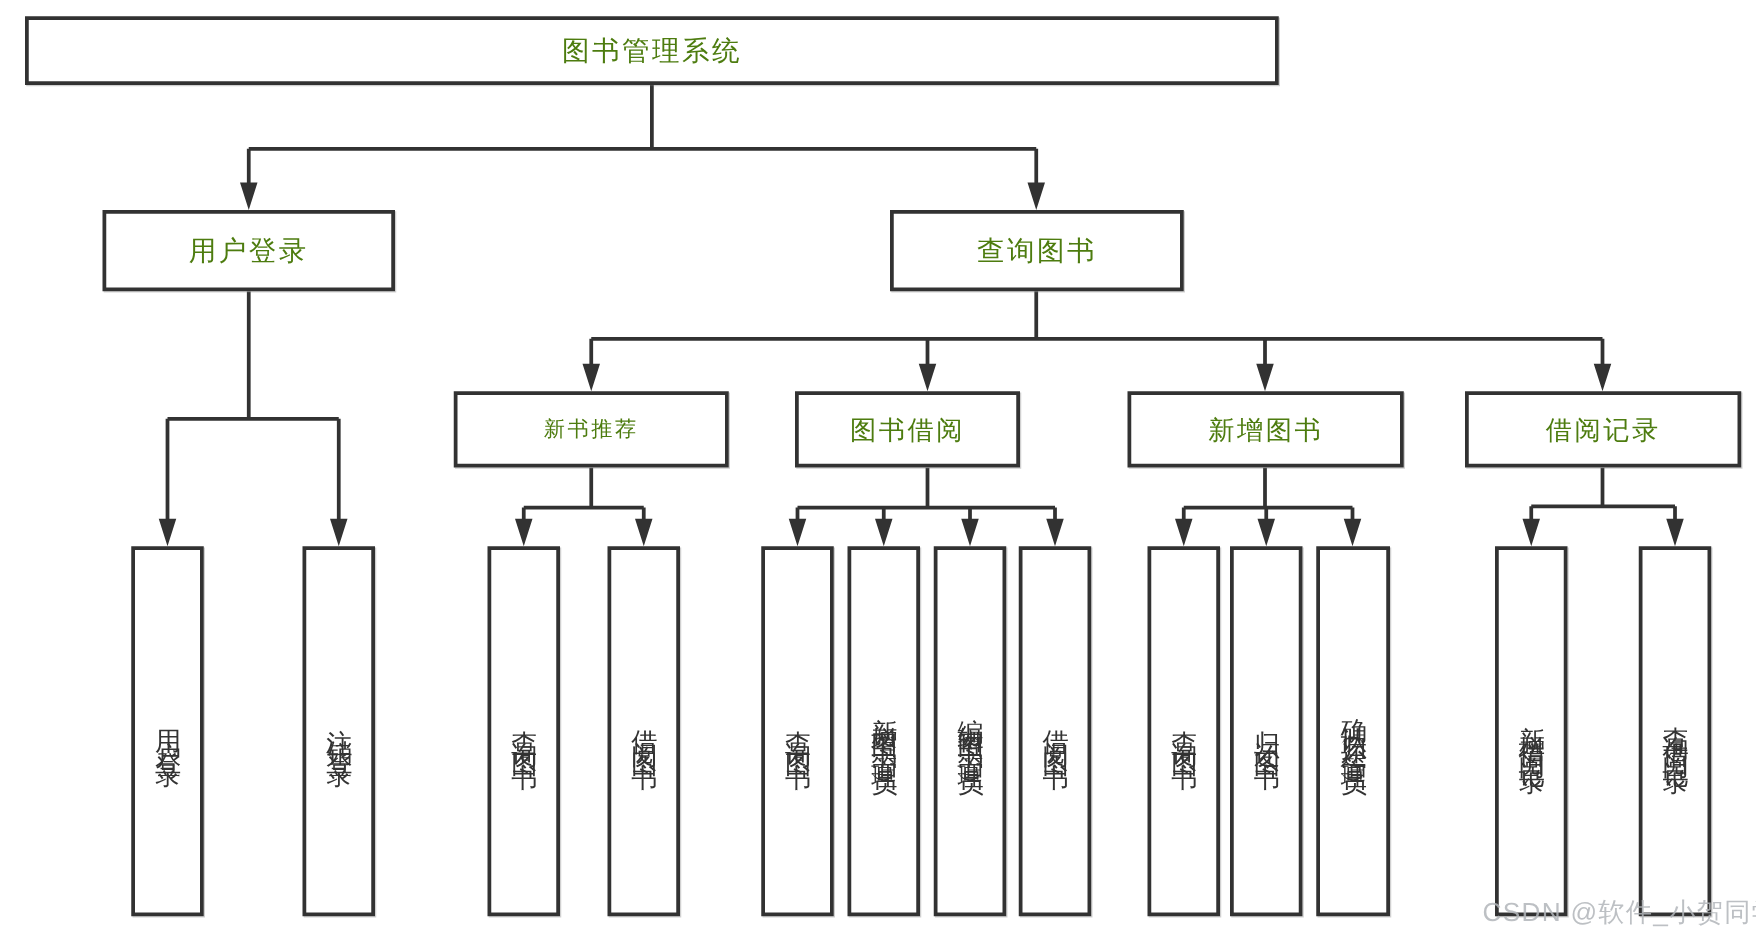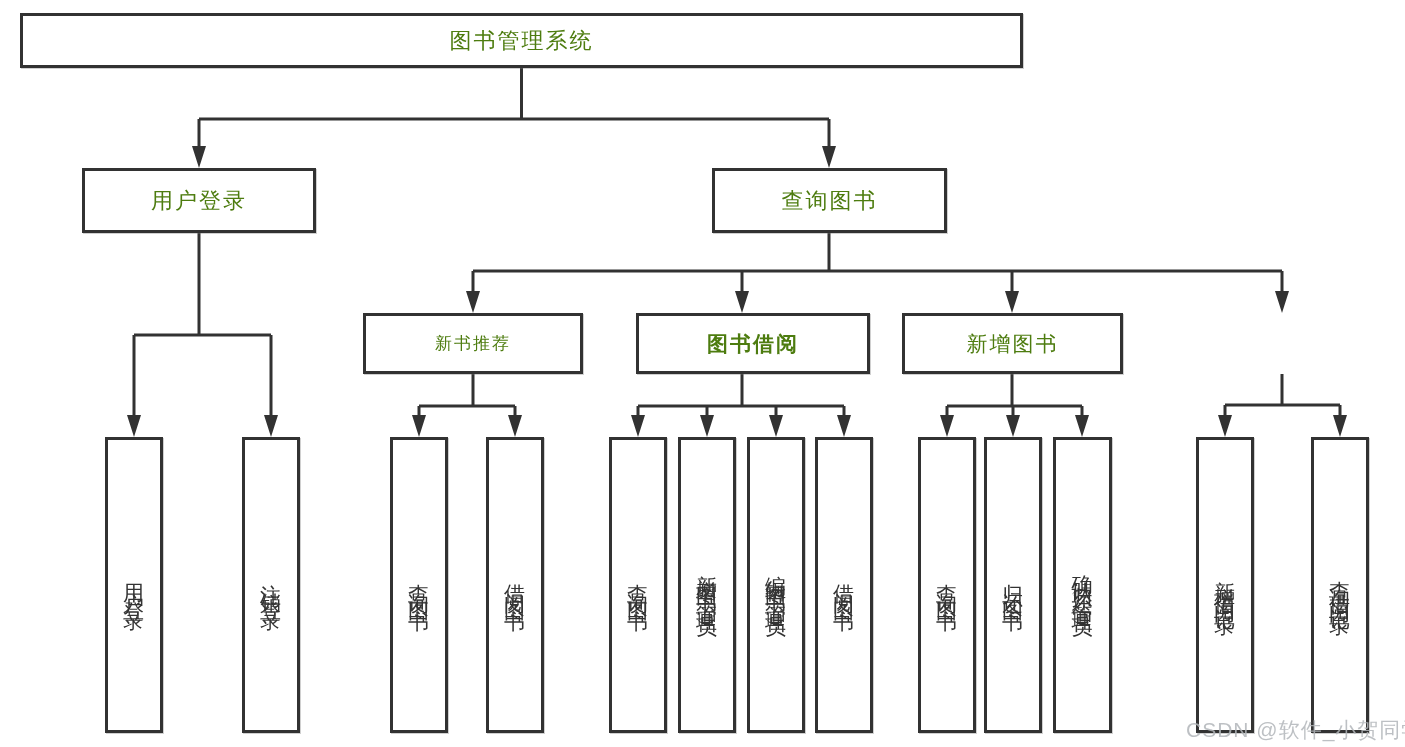--- a/index.html
+++ b/index.html
@@ -83,22 +83,23 @@
              M1075 415 L1089 415 L1082 437 Z  M1218 415 L1232 415 L1225 437 Z
              M1333 415 L1347 415 L1340 437 Z" fill="#323232" stroke="none"></path>
   </svg>
 
   <div class="hnode" style="left:20px; top:13px; width:1003px; height:55px;">图书管理系统</div>
 
   <div class="hnode" style="left:82px; top:168px; width:234px; height:65px;">用户登录</div>
   <div class="hnode" style="left:712px; top:168px; width:235px; height:65px;">查询图书</div>
 
   <div class="hnode" style="left:363px; top:313px; width:220px; height:61px; font-size:17px;">新书推荐</div>
-  <div class="hnode" style="left:636px; top:313px; width:234px; height:61px; font-size:21px;font-weight:bold;">图书借阅</div>
+  <div class="hnode" style="left:636px; top:313px; width:180px; height:61px; font-size:21px;">图书借阅</div>
   <div class="hnode" style="left:902px; top:313px; width:221px; height:61px; font-size:21px;">新增图书</div>
+  <div class="hnode" style="left:1172px; top:313px; width:221px; height:61px; font-size:21px;">借阅记录</div>
 
   <div class="vnode" style="left:105px; width:58px;">用户登录</div>
   <div class="vnode" style="left:242px; width:58px;">注销登录</div>
 
   <div class="vnode" style="left:390px; width:58px;">查询图书</div>
   <div class="vnode" style="left:486px; width:58px;">借阅图书</div>
 
   <div class="vnode" style="left:609px; width:58px;">查询图书</div>
   <div class="vnode" style="left:678px; width:58px; letter-spacing:6px;">新增图书（管理员）</div>
   <div class="vnode" style="left:747px; width:58px; letter-spacing:6px;">编辑图书（管理员）</div>

